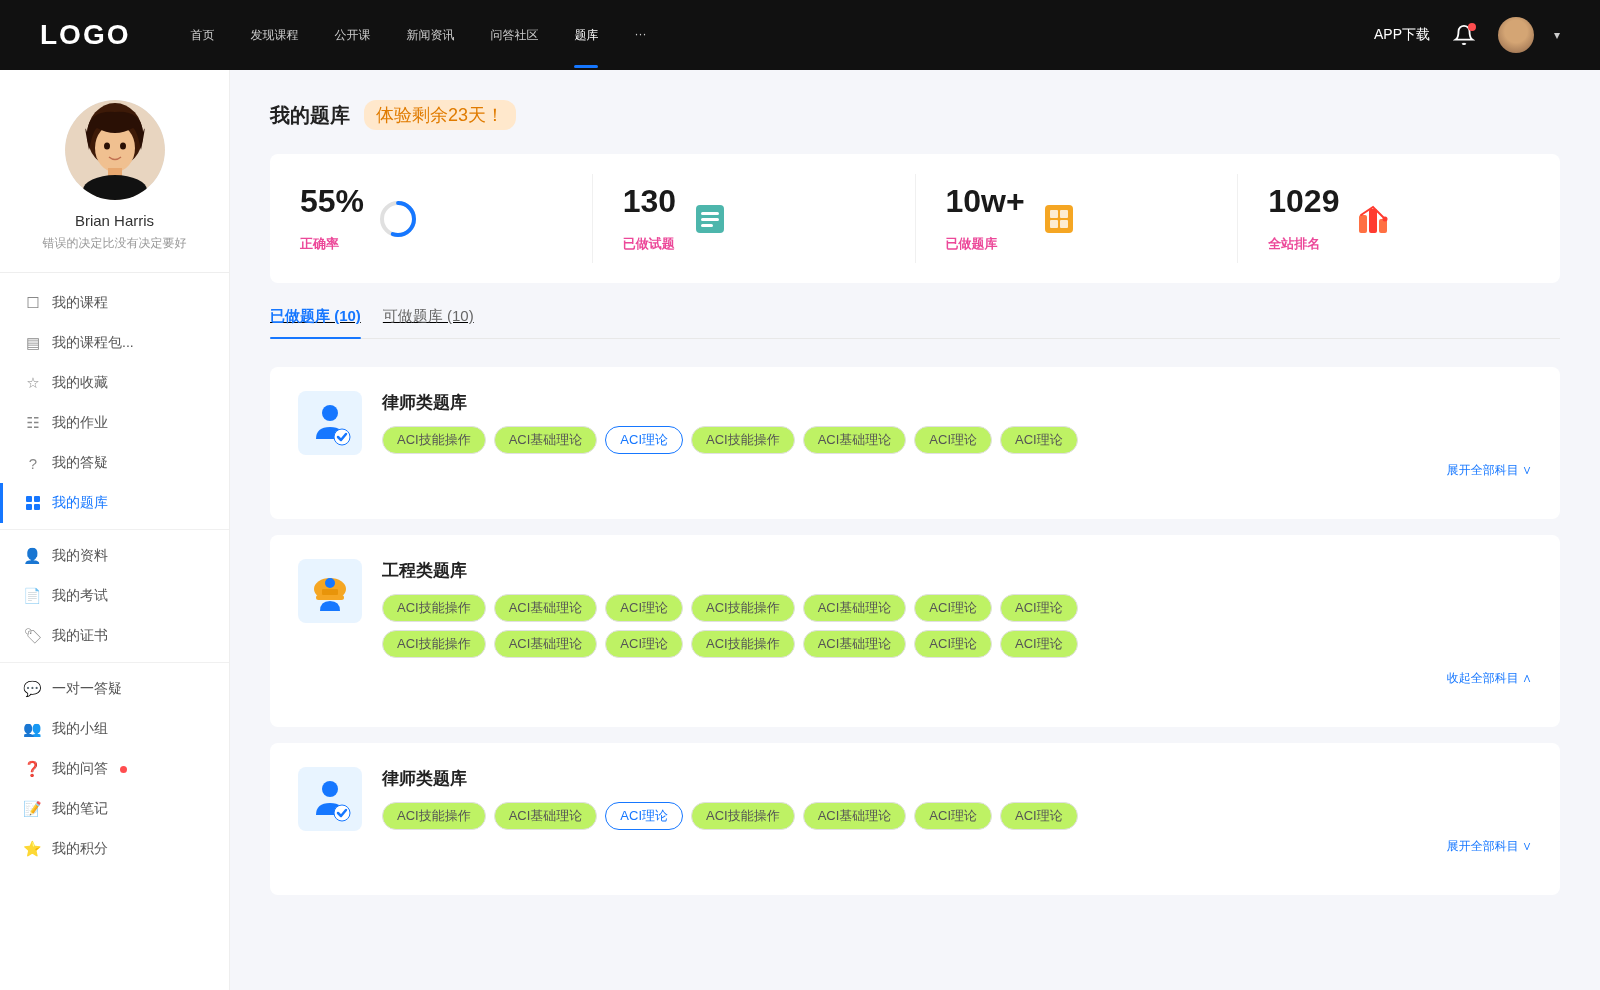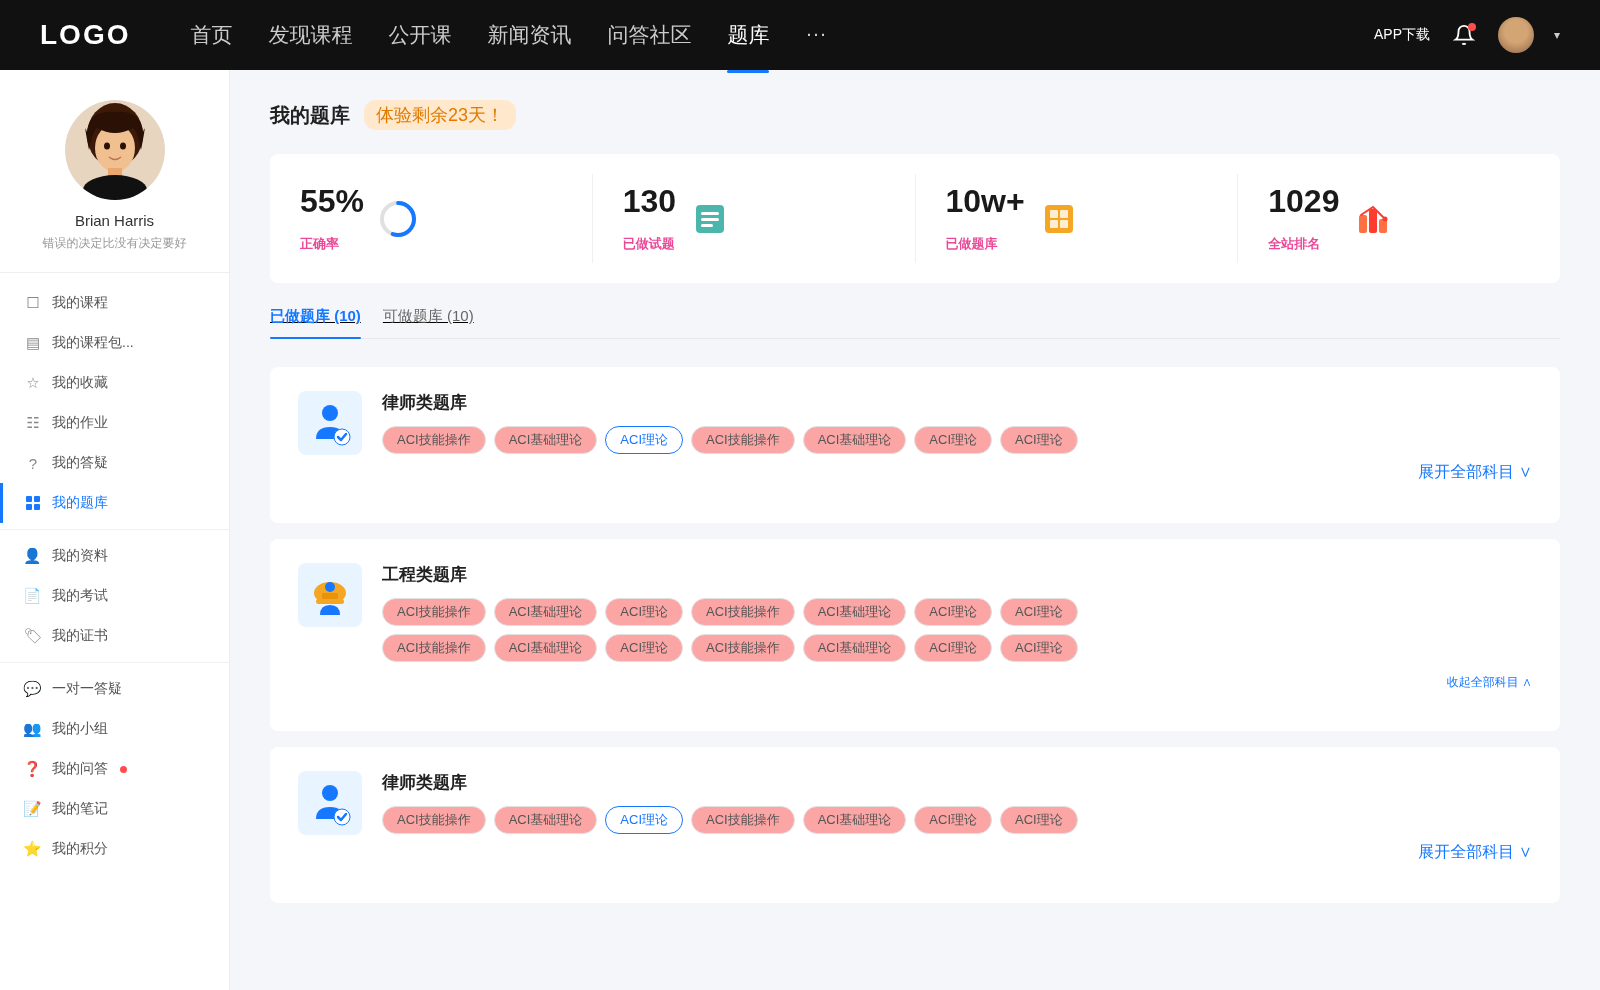--- a/index.html
+++ b/index.html
@@ -21,21 +21,21 @@
       margin-right: 60px;
       letter-spacing: 2px;
     }
     .navbar-menu {
       display: flex;
       gap: 36px;
       flex: 1;
     }
     .navbar-menu-item {
       color: #ccc;
-      font-size: 21px;
+      font-size: 12px;
       cursor: pointer;
       position: relative;
       text-align: right;
     }
     .navbar-menu-item.active {
       color: #fff;
     }
     .navbar-menu-item.active::after {
       content: '';
       position: absolute;
@@ -286,30 +286,30 @@
       flex-wrap: wrap;
       gap: 8px;
     }
     .tag {
       padding: 4px 14px;
       border-radius: 16px;
       font-size: 13px;
       cursor: pointer;
       border: 1px solid #e0e0e0;
       color: #555;
-      background: #fca5a5;
+      background: #bef264;
     }
     .tag.active-tag {
       border-color: #1677ff;
       color: #1677ff;
       background: #fff;
     }
     .expand-link {
       text-align: right;
-      font-size: 16px;
+      font-size: 12px;
       color: #1677ff;
       cursor: pointer;
       margin-top: 8px;
     }
     .collapse-link {
       text-align: right;
       font-size: 12px;
       color: #1677ff;
       cursor: pointer;
       margin-top: 12px;

